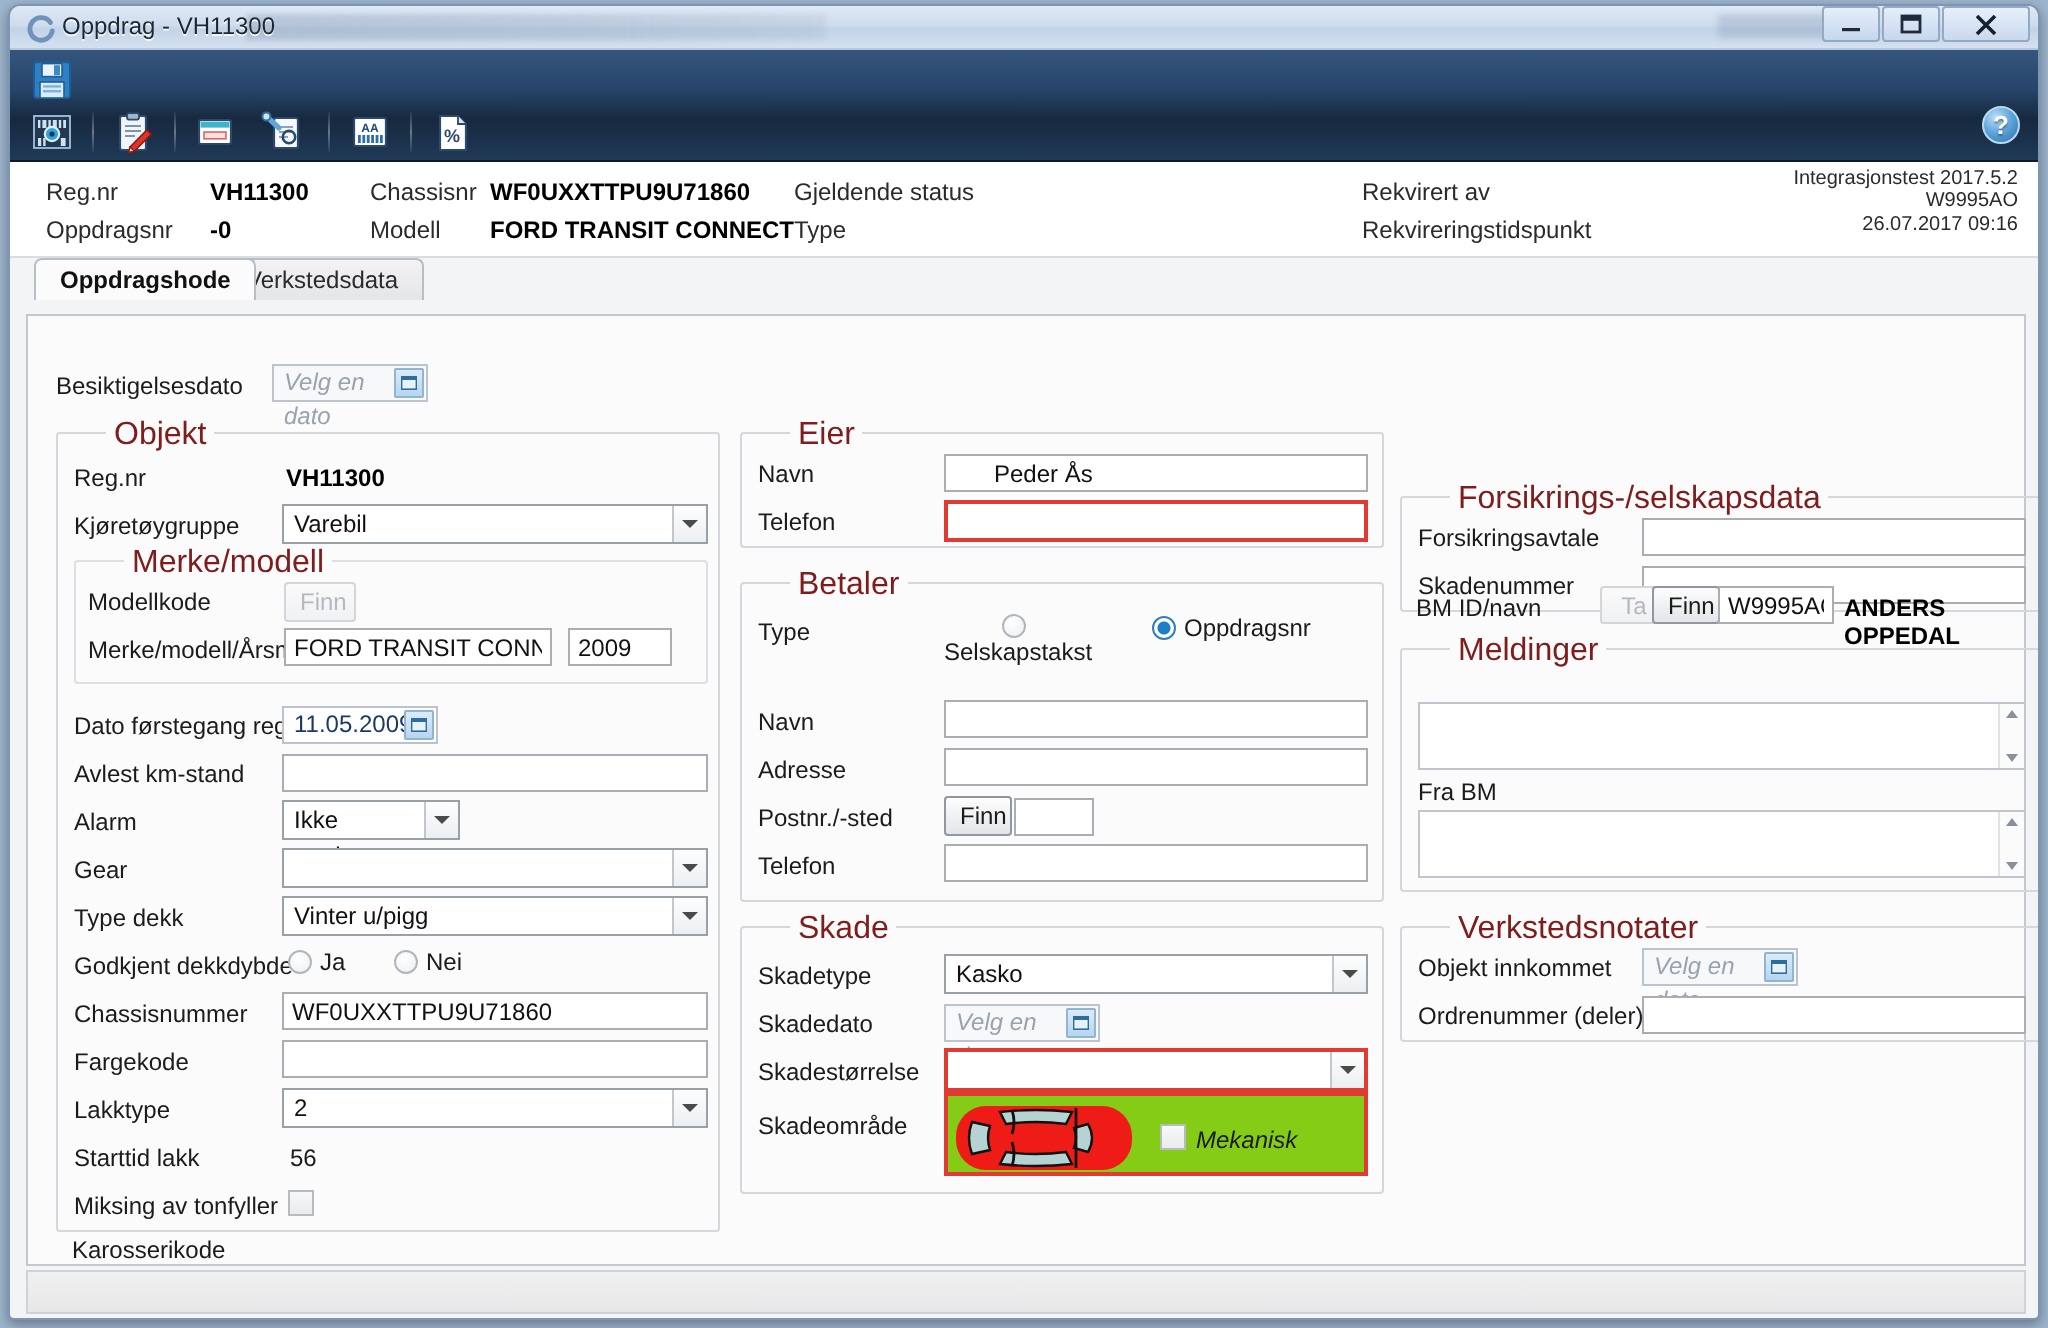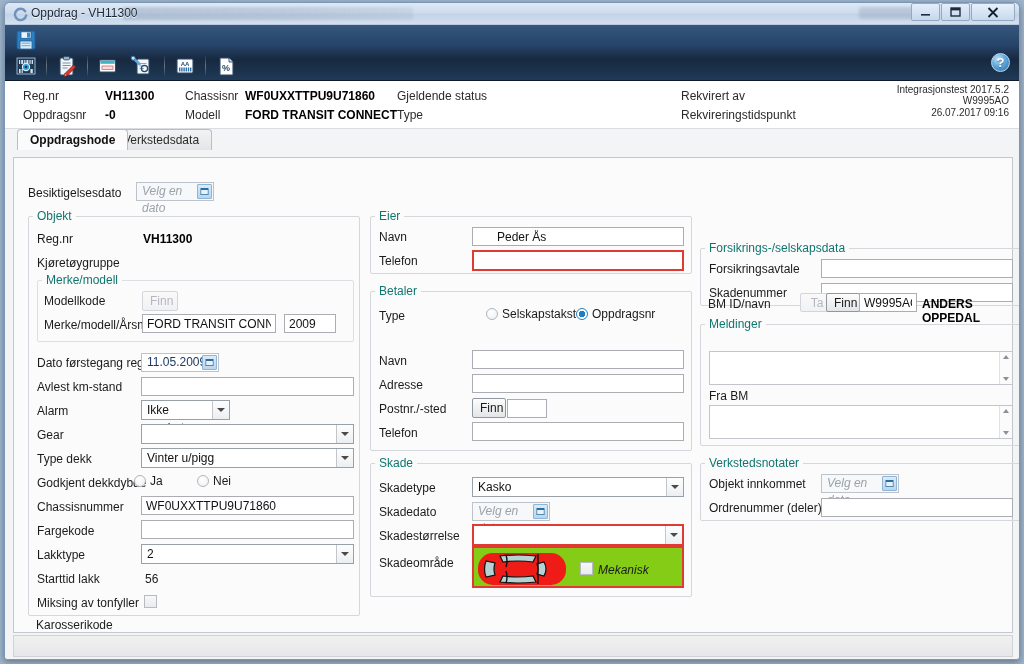--- a/index.html
+++ b/index.html
@@ -121,22 +121,22 @@
   }
   .statusbar {
     position:absolute; left:8px; top:632px; width:1000px; height:22px;
     background:linear-gradient(180deg,#f0f0f0,#e7e7e9);
     border:1px solid #cfd3d8;
   }
 
   
   .group { position:absolute; border:1px solid #d4d7dc; border-radius:2px; }
   .group > .g-title {
-    position:absolute; top:-8px; left:4px; padding:0 4px;
-    background:#fbfbfc; font-size:12px; color:#0f766e;
+    position:absolute; top:-8px; left:24px; padding:0 4px;
+    background:#fbfbfc; font-size:16px; color:#7f1d1d;
   }
   .group.inner { border:1px solid #dcdfe4; }
 
   .lbl { position:absolute; font-size:12px; color:#1b1b1b; white-space:nowrap; }
   .val-strong { position:absolute; font-size:12px; font-weight:bold; color:#000; }
   .val-plain { position:absolute; font-size:12px; color:#1b1b1b; }
 
   
   .tf {
     position:absolute; height:19px; background:#fff;
@@ -392,20 +392,26 @@
       </span>
     </div>
 
     <div class="group" style="left:14px; top:58px; width:332px; height:400px;">
       <div class="g-title">Objekt</div>
 
       <div class="lbl" style="left:8px; top:15px;">Reg.nr</div>
       <div class="val-strong" style="left:114px; top:15px;">VH11300</div>
 
       <div class="lbl" style="left:8px; top:39px;">Kjøretøygruppe</div>
+      <div class="combo" style="left:112px; top:35px; width:213px;">
+        <span>Varebil</span>
+        <span class="arrowbox">
+            <i></i>
+          </span>
+      </div>
 
       <div class="group inner" style="left:8px; top:63px; width:317px; height:62px;">
         <div class="g-title">Merke/modell</div>
         <div class="lbl" style="left:6px; top:13px;">Modellkode</div>
         <div class="btn disabled" style="left:104px; top:10px; width:36px;">Finn</div>
         <div class="lbl" style="left:6px; top:37px;">Merke/modell/Årsmod.</div>
         <input class="tf" style="left: 104px; top: 33px; width: 134px;" readonly="" value="FORD TRANSIT CONNECT">
         <input class="tf" style="left: 246px; top: 33px; width: 52px;" readonly="" value="2009">
       </div>
 
@@ -441,21 +447,21 @@
 
       <div class="lbl" style="left:8px; top:235px;">Type dekk</div>
       <div class="combo" style="left:112px; top:231px; width:213px;">
         <span>Vinter u/pigg</span>
         <span class="arrowbox">
             <i></i>
           </span>
       </div>
 
       <div class="lbl" style="left:8px; top:259px;">Godkjent dekkdybde</div>
-      <div class="radio dim" style="left:105px; top:257px;justify-content:space-between;">
+      <div class="radio dim" style="left:115px; top:257px;justify-content:space-between;">
         <span class="dot"></span>
         <span>Ja</span>
       </div>
       <div class="radio dim" style="left:168px; top:257px;">
         <span class="dot"></span>
         <span>Nei</span>
       </div>
 
       <div class="lbl" style="left:8px; top:283px;">Chassisnummer</div>
       <input class="tf" style="left: 112px; top: 279px; width: 213px;" value="WF0UXXTTPU9U71860">
@@ -484,21 +490,21 @@
       <div class="g-title">Eier</div>
       <div class="lbl" style="left:8px; top:13px;">Navn</div>
       <input class="tf" style="left: 101px; top: 10px; width: 212px; padding-left: 24px;" value="Peder Ås">
       <div class="lbl" style="left:8px; top:37px;">Telefon</div>
       <input class="tf err2" style="left: 101px; top: 33px; width: 212px; height: 21px;" value="">
     </div>
 
     <div class="group" style="left:356px; top:133px; width:322px; height:160px;">
       <div class="g-title">Betaler</div>
       <div class="lbl" style="left:8px; top:17px;">Type</div>
-      <div class="radio" style="left:115px; top:15px;">
+      <div class="radio" style="left:101px; top:15px;flex-direction:column;">
         <span class="dot"></span>
         <span>Selskapstakst</span>
       </div>
       <div class="radio on" style="left:205px; top:15px;">
         <span class="dot"></span>
         <span>Oppdragsnr</span>
       </div>
 
       <div class="lbl" style="left:8px; top:62px;">Navn</div>
       <input class="tf" style="left: 101px; top: 58px; width: 212px;" value="">

